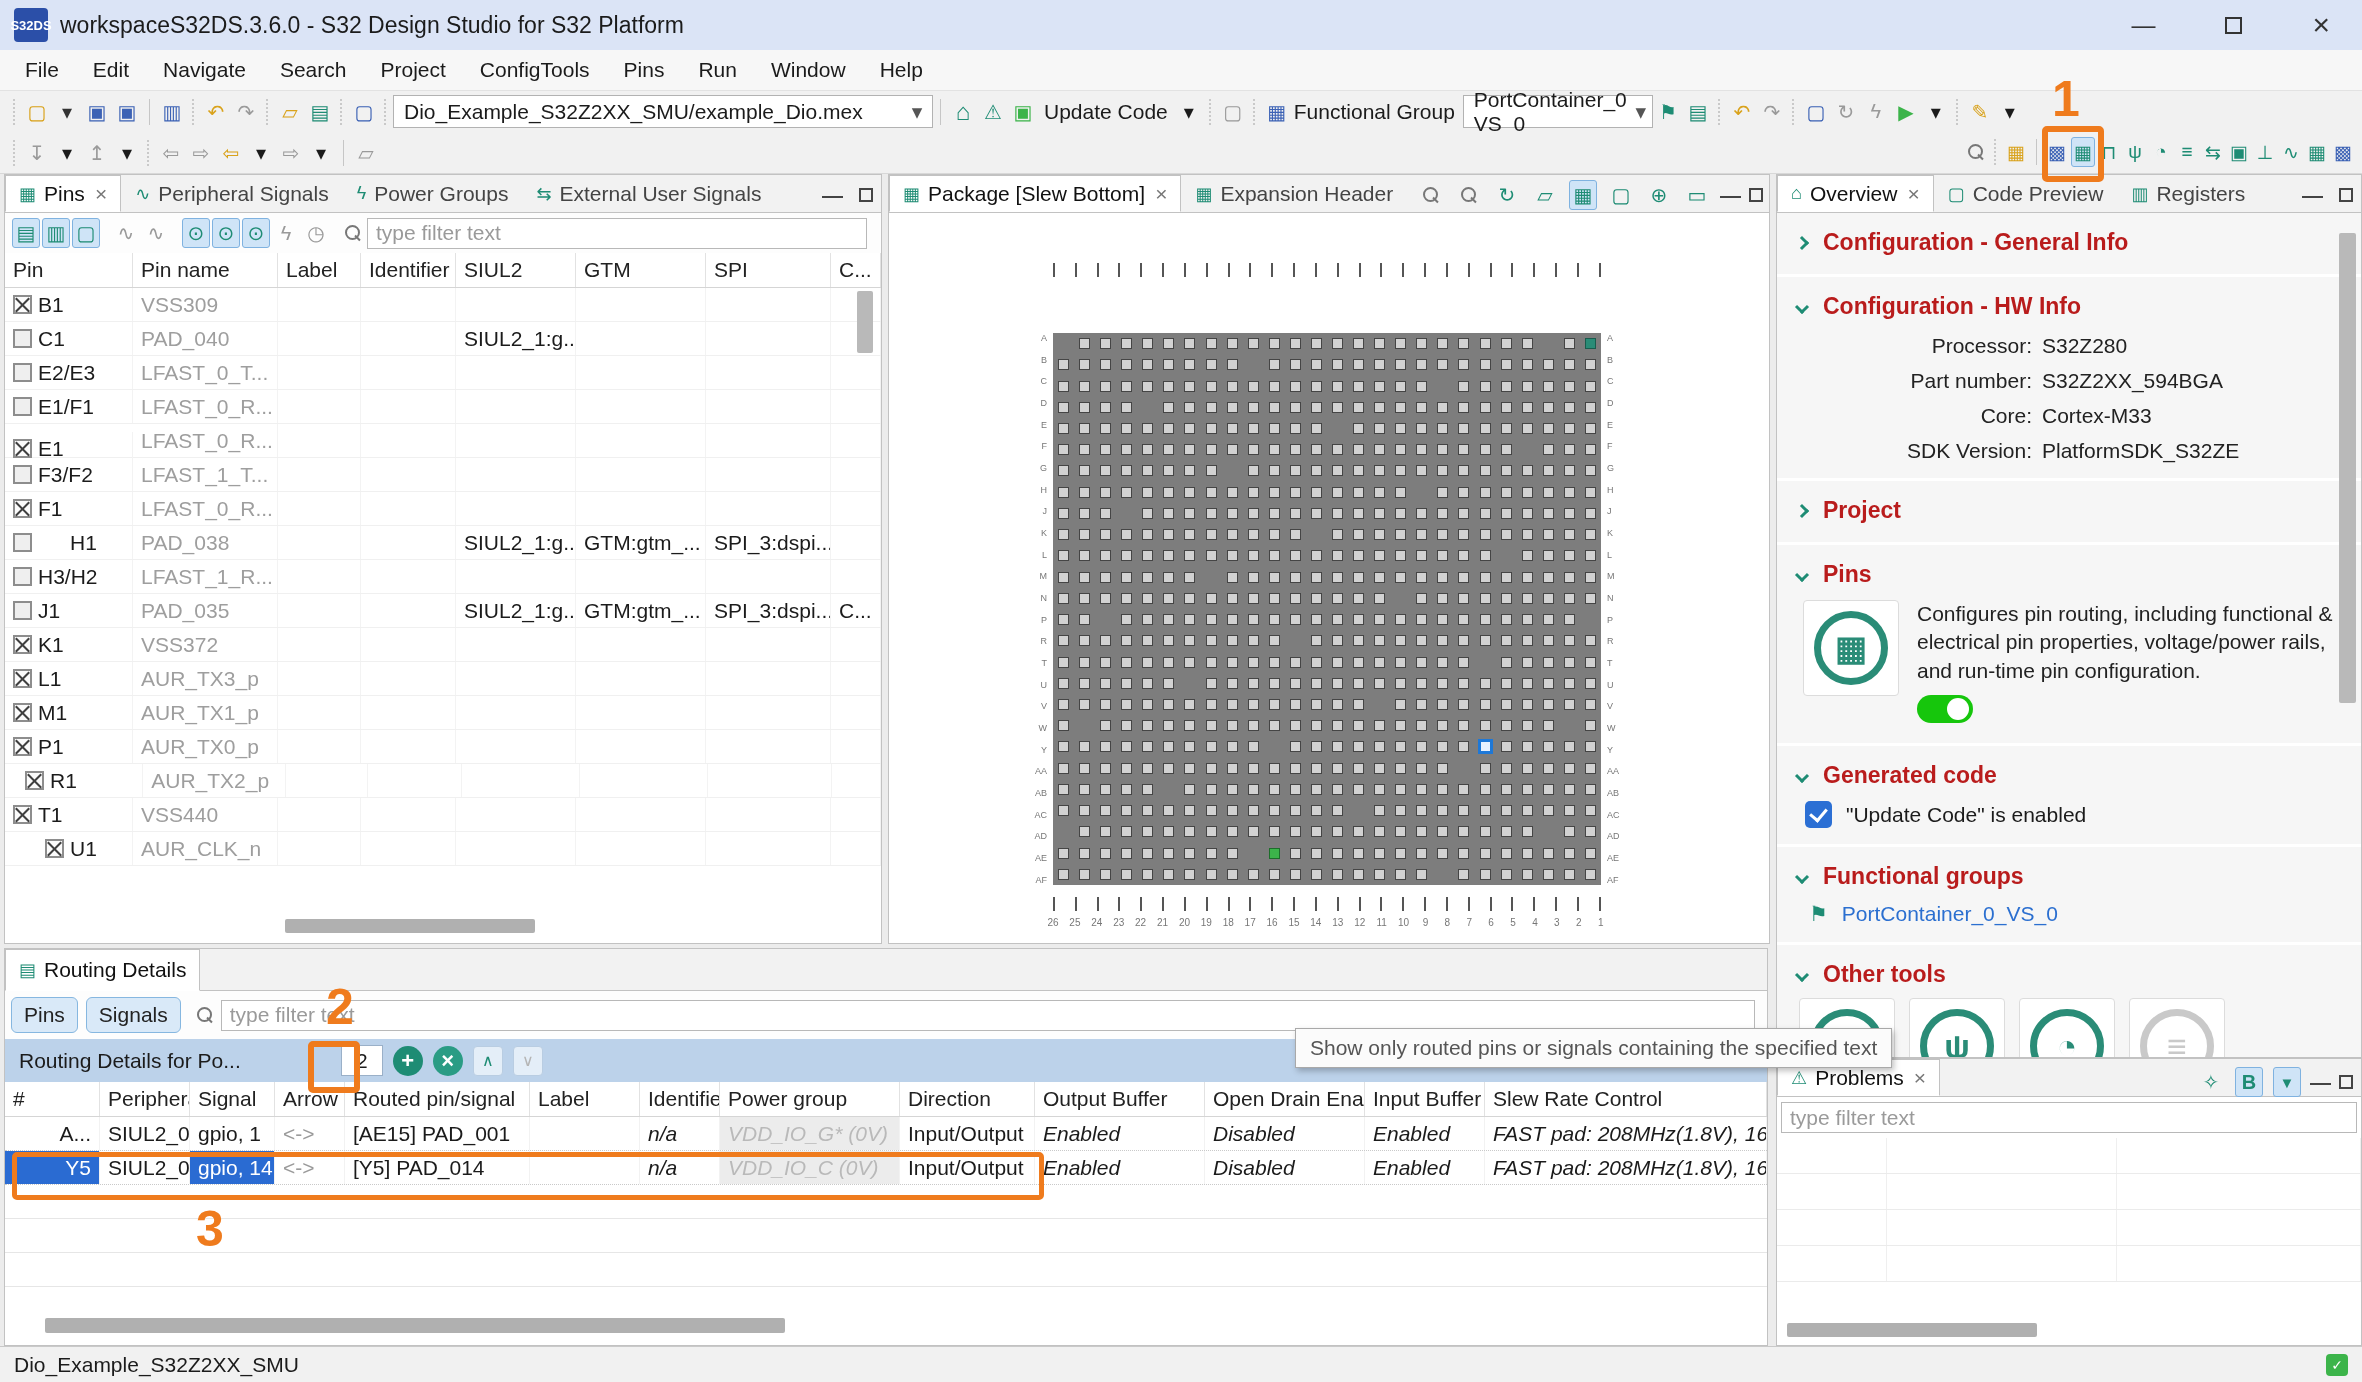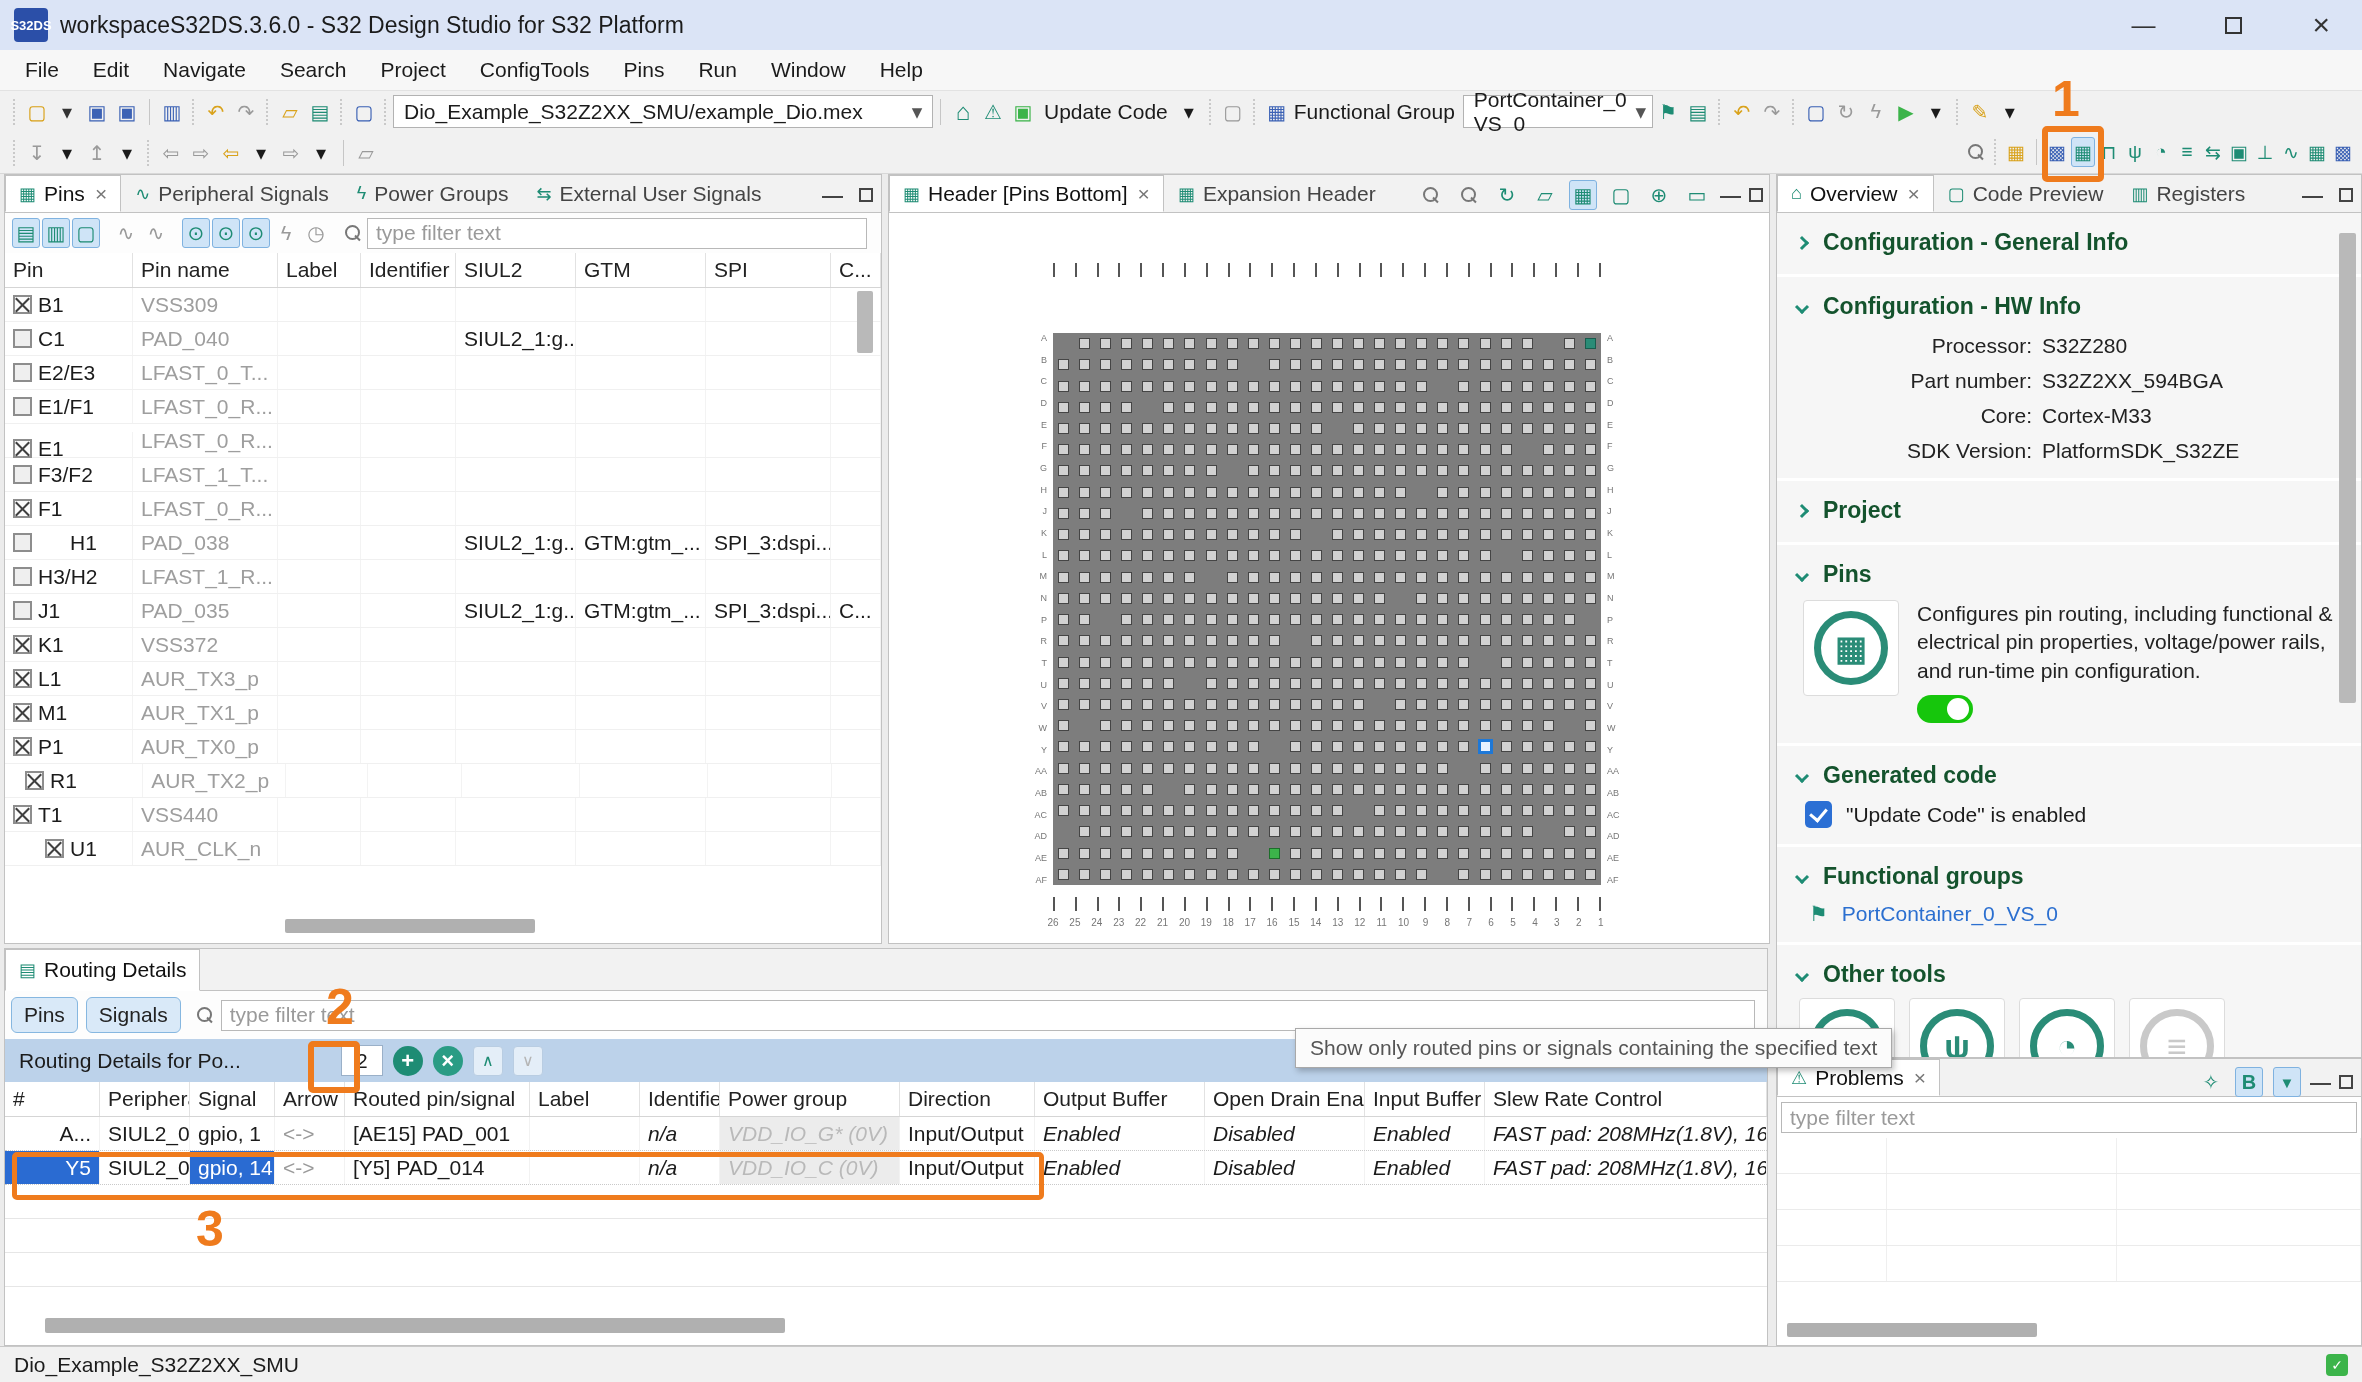--- a/index.html
+++ b/index.html
@@ -71,21 +71,21 @@
 .ticks i{width:2px;height:14px;background:#555}
 .nums,.letters{position:absolute;color:#777;font-size:10px}
 .nums{display:flex;justify-content:space-between;text-align:center}
 .nums span{width:14px}
 .letters{display:flex;flex-direction:column;justify-content:space-between;font-size:9px}
 .pkg-caption{position:absolute;width:100%;text-align:center;color:#222;font-size:21px}
 
 
 .ov-body{position:absolute;left:0;top:38px;right:0;bottom:0;background:#ececec;overflow:hidden}
 .sec{background:#f6f6f6;border-bottom:3px solid #fff;padding:8px 0 10px 0}
-.sec-h{display:flex;align-items:center;gap:16px;padding:8px 0 8px 20px;font-weight:bold;font-size:23px;color:#14532d}
+.sec-h{display:flex;align-items:center;gap:16px;padding:8px 0 8px 20px;font-weight:bold;font-size:23px;color:#b91c1c}
 .chev{display:inline-block;width:10px;height:10px;border-right:3px solid #1e8c74;border-bottom:3px solid #1e8c74;flex:none}
 .chev.down{transform:rotate(45deg)}
 .chev.right{transform:rotate(-45deg)}
 .fieldrow{display:flex;height:35px;align-items:center}
 .flabel{width:255px;text-align:right;color:#222}
 .fvalue{margin-left:10px;color:#222}
 .pins-sec{display:flex;gap:18px;padding:4px 16px 10px 26px}
 .tool-card{width:96px;height:96px;background:#fff;border:1px solid #dcdcdc;border-radius:4px;
   display:flex;align-items:center;justify-content:center;flex:none}
 .tool-circle{width:74px;height:74px;border:7px solid #2a8c77;border-radius:50%;display:flex;align-items:center;justify-content:center;
@@ -524,21 +524,21 @@
         </div>
       </div>
     <div class="vscroll" style="right:8px;top:116px;width:16px;height:62px"></div>
     <div class="hscroll" style="left:280px;bottom:10px;width:250px;height:14px"></div>
   </div>
 
   <div class="panel" style="left:888px;top:174px;width:882px;height:770px">
     <div class="tabbar">
       <div class="tab active">
         <span class="ticon teal ico" data-glyph="▦"></span>
-        <span>Header [Pins Bottom]</span>
+        <span>Package [Slew Bottom]</span>
         <span class="x">×</span>
       </div>
       <div class="tab">
         <span class="ticon teal ico" data-glyph="▦"></span>
         <span>Expansion Header</span>
       </div>
       <div class="minmax" style="gap:8px;right:6px;top:5px">
         <span class="tbtn">
             <span class="mag"></span>
           </span>

